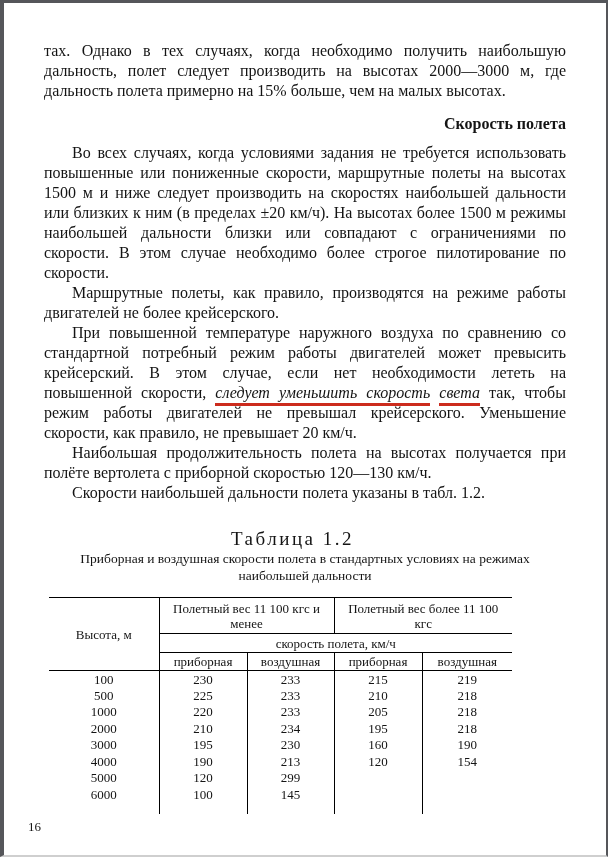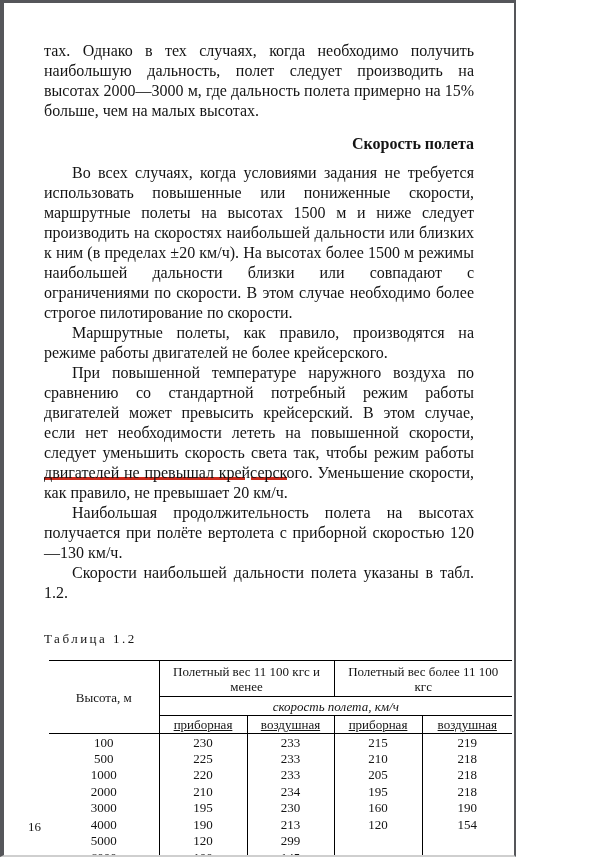--- a/index.html
+++ b/index.html
@@ -1,19 +1,19 @@
 <!DOCTYPE html>
 <html lang="ru" style="--red: #cc2b1d; --edge: #55565a;"><head>
 <meta charset="utf-8">
 <style>
   :root { --red: #cc2b1d; --edge: #55565a; --ink: #141414; }
   * { box-sizing: border-box; }
   html, body { margin: 0; padding: 0; background: #fff; }
   .page {
-    width: 516px; height: 857px;
+    width: 608px; height: 857px;
     background: #fff;
     border-top: 3px solid var(--edge);
     border-left: 4px solid var(--edge);
     border-right: 2px solid var(--edge);
     border-bottom: 2px solid #cfcfcf;
     font-family: "Liberation Serif", "DejaVu Serif", serif;
     color: var(--ink);
     overflow: hidden;
     position: relative;
   }
@@ -28,28 +28,29 @@
   }
   .text-col p { margin: 0; text-indent: 28px; }
   .text-col p.no-indent { text-indent: 0; }
   .heading {
     font-size: 16px; font-weight: bold;
     text-align: right; text-indent: 0;
     margin: 13px 0 9px 0;
   }
   .redline {
     border-bottom: 3.5px solid var(--red);
-    padding-bottom: 16px;
+    padding-bottom: 2px;
     box-decoration-break: clone;
+    font-style: italic;
     -webkit-box-decoration-break: clone;
   }
   .table-label {
-    text-align: left;
+    text-align: center;
     margin: 28px 25px 0 0;
-    font-size: 13px;
+    font-size: 19px;
     letter-spacing: 2.5px;
     line-height: 16px;
   }
   .table-caption {
     text-align: center;
     font-size: 13.5px;
     line-height: 17px;
     margin-top: 3px;
   }
   table.speed {
@@ -69,22 +70,22 @@
   table.speed th, table.speed td {
     font-weight: normal;
     text-align: center;
     vertical-align: middle;
     padding: 0 4px;
     border: none;
   }
   table.speed .vr { border-right: 1.5px solid #000; margin-top: 19px; }
   table.speed .hb { border-bottom: 1.5px solid #000; }
   tr.row-groups { height: 36px; }
-  tr.row-speed  { height: 19px; font-style: italic; }
-  tr.row-sub    { height: 18px; text-decoration: underline; }
+  tr.row-speed  { height: 19px; }
+  tr.row-sub    { height: 18px; }
   tbody.body tr { height: 16.5px; }
   tbody.body tr.tail { height: 11px; }
   .page-number {
     position: absolute;
     left: 24px; top: 816px;
     font-size: 13px;
   }
 </style>
 </head>
 <body>
@@ -101,20 +102,21 @@
     <p>Маршрутные полеты, как правило, производятся на режиме работы двигателей не более крейсерского.</p>
 
     <p><span>При повышенной температуре наружного воздуха по сравнению со стандартной потребный режим работы двигателей может превысить крейсерский. В этом случае, если нет необходимости лететь на повышенной скорости, </span><span class="redline">следует уменьшить скорость</span><span> </span><span class="redline">света</span><span> так, чтобы режим работы двигателей не превышал крейсерского. Уменьшение скорости, как правило, не превышает 20 км/ч.</span></p>
 
     <p>Наибольшая продолжительность полета на высотах получается при полёте вертолета с приборной скоростью 120—130 км/ч.</p>
 
     <p>Скорости наибольшей дальности полета указаны в табл. 1.2.</p>
 
     <div class="table-label">Таблица 1.2</div>
 
+    <div class="table-caption">Приборная и воздушная скорости полета в стандартных условиях на режимах наибольшей дальности</div>
   </div>
 
   <table class="speed">
     <colgroup>
       <col class="c0">
         <col class="c1">
         <col class="c2">
         <col class="c3">
         <col class="c4">
     </colgroup>

